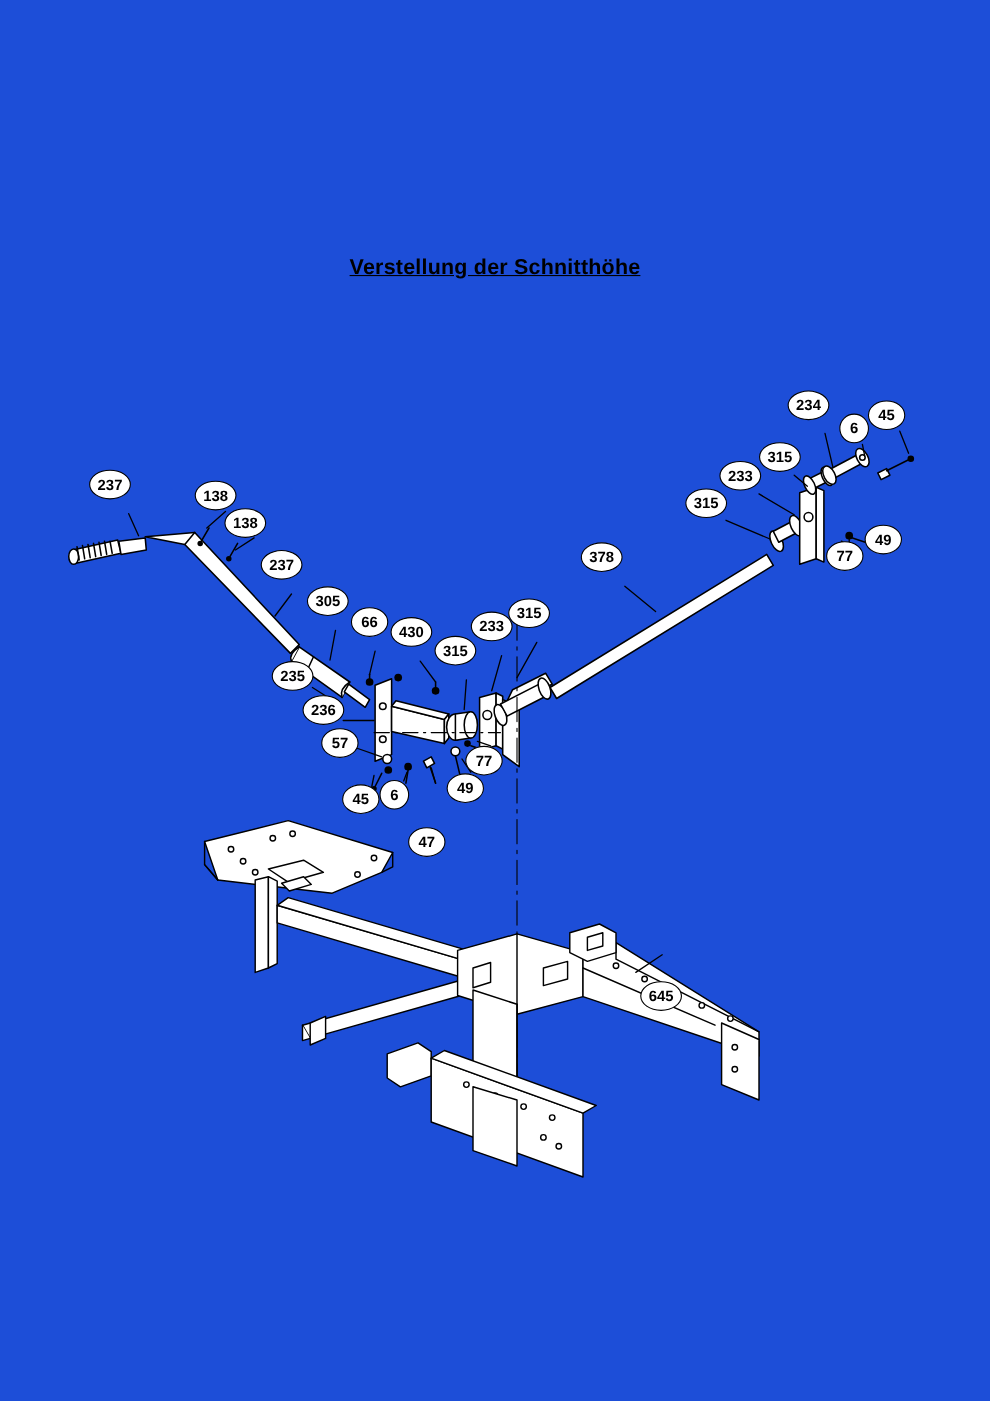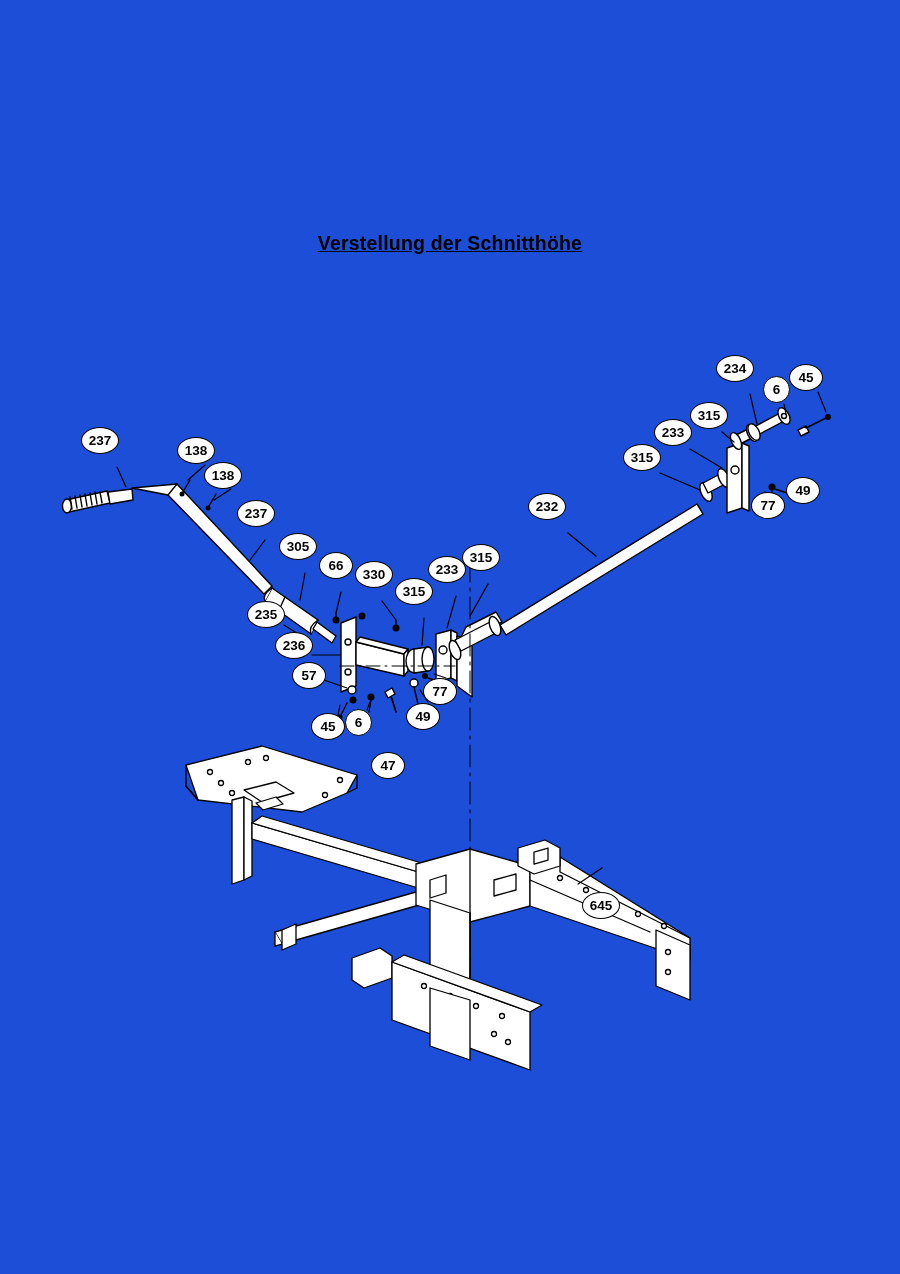--- a/index.html
+++ b/index.html
@@ -318,21 +318,21 @@
       <div class="balloon wide" style="left: 237px; top: 500px;">
         <span>237</span>
       </div>
       <div class="balloon wide" style="left: 279px; top: 533px;">
         <span>305</span>
       </div>
       <div class="balloon" style="left: 319px; top: 552px;">
         <span>66</span>
       </div>
       <div class="balloon wide" style="left: 355px; top: 561px;">
-        <span>330</span>
+        <span>430</span>
       </div>
       <div class="balloon wide" style="left: 395px; top: 578px;">
         <span>315</span>
       </div>
       <div class="balloon wide" style="left: 428px; top: 556px;">
         <span>233</span>
       </div>
       <div class="balloon wide" style="left: 462px; top: 544px;">
         <span>315</span>
       </div>
@@ -354,21 +354,21 @@
       <div class="balloon" style="left: 371px; top: 712px; margin-top: 40px;">
         <span>47</span>
       </div>
       <div class="balloon" style="left: 406px; top: 703px;">
         <span>49</span>
       </div>
       <div class="balloon" style="left: 423px; top: 678px;">
         <span>77</span>
       </div>
       <div class="balloon wide" style="left: 528px; top: 493px;">
-        <span>232</span>
+        <span>378</span>
       </div>
       <div class="balloon wide" style="left: 623px; top: 444px;">
         <span>315</span>
       </div>
       <div class="balloon wide" style="left: 654px; top: 419px;">
         <span>233</span>
       </div>
       <div class="balloon wide" style="left: 690px; top: 402px;">
         <span>315</span>
       </div>

